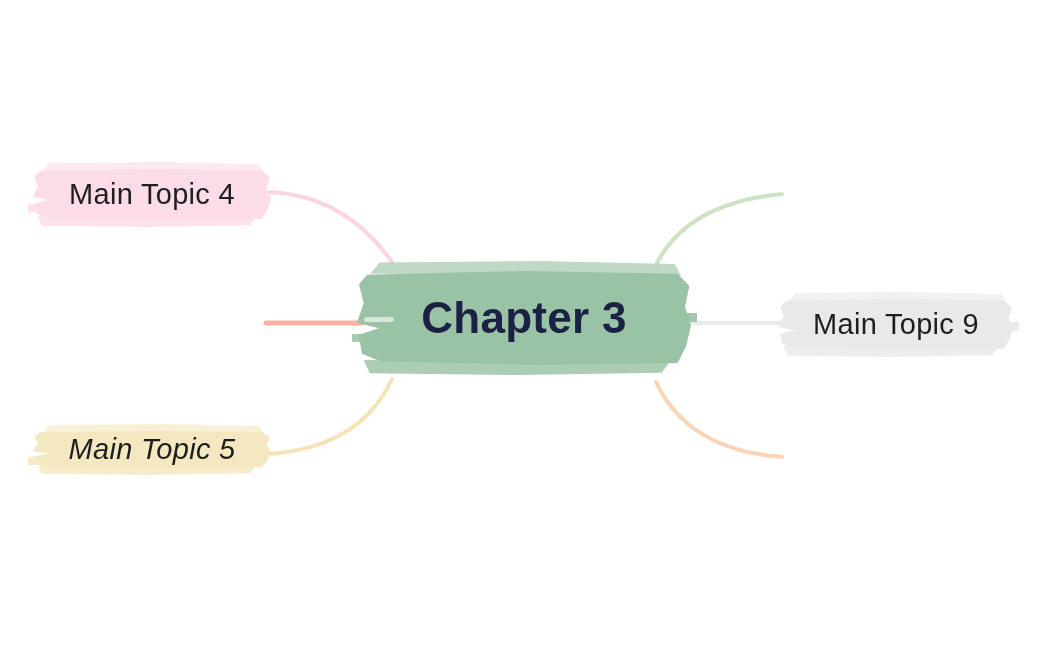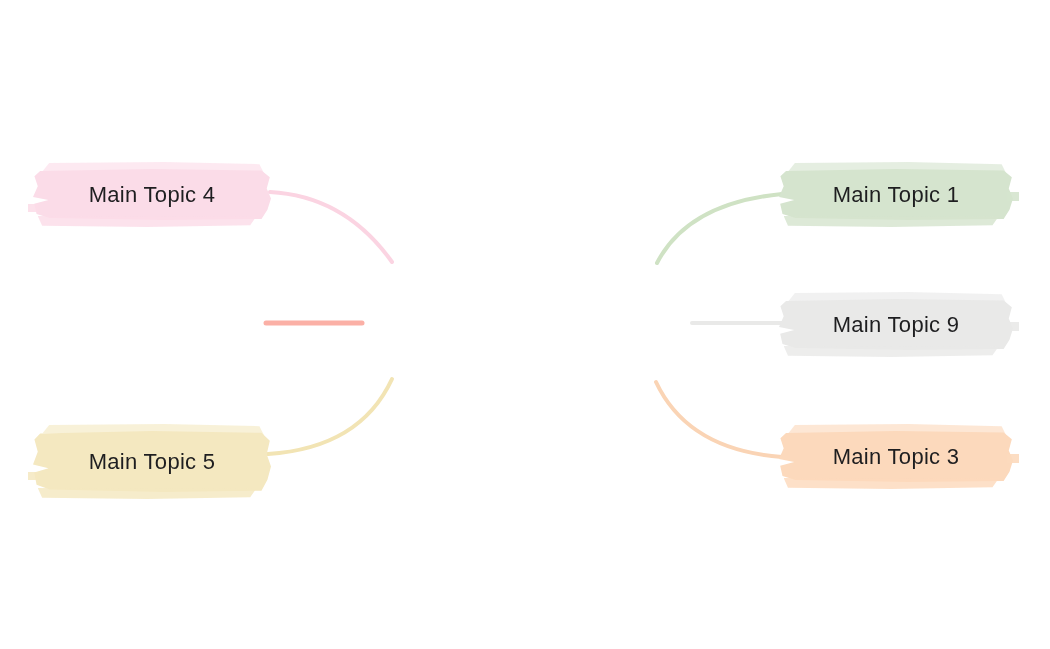--- a/index.html
+++ b/index.html
@@ -75,21 +75,21 @@
     width: 30px; height: 5px;
     background: rgba(255, 255, 255, 0.6);
     border-radius: 3px;
   }
   .node .label {
     position: absolute;
     left: 0; right: 0; top: 0; bottom: 0;
     display: flex;
     align-items: center;
     justify-content: center;
-    font-size: 22px;
+    font-size: 29px;
     font-weight: 500;
     letter-spacing: 0.3px;
     color: var(--topic-text, #1e1e20);
     white-space: nowrap;
     z-index: 3;
   }
 
   
   .node-central { left: 357px; top: 261px; width: 334px; height: 114px; }
   .node-central .brush-main { top: 10px; bottom: 10px; }
@@ -97,74 +97,69 @@
   .node-central .brush-bottom { height: 15px; }
   .node-central .label {
     font-size: 44px;
     font-weight: 600;
     color: var(--central-text, #1b2144);
   }
 
   
   .node-mt4 { left: 33px;  top: 162px; width: 238px; height: 65px; }
   .node-mt7 { left: 33px;  top: 292px; width: 238px; height: 65px; }
-  .node-mt5 { left: 33px;  top: 424px; width: 238px; height: 75px; }
+  .node-mt5 { left: 33px;  top: 424px; width: 238px; height: 51px; font-style: italic; }
   .node-mt1 { left: 779px; top: 162px; width: 234px; height: 65px; }
   .node-mt2 { left: 779px; top: 292px; width: 234px; height: 65px; }
   .node-mt3 { left: 779px; top: 424px; width: 234px; height: 65px; }
 </style>
 </head>
 <body>
 
 <div class="canvas" style="--bg: #ffffff; --topic-text: #1e1e20; --central-text: #1b2144;">
 
   <svg class="connectors" viewBox="0 0 1050 649">
     <path d="M 657 263 Q 688 203 782 194" stroke="#cfe2c4" stroke-width="4"></path>
     <path d="M 692 323 L 783 323" stroke="#e9e9e8" stroke-width="4"></path>
     <path d="M 656 382 Q 688 450 782 457" stroke="#fad4b5" stroke-width="4"></path>
     <path d="M 270 192 Q 345 196 392 262" stroke="#fbd4e2" stroke-width="4"></path>
     <path d="M 266 323 L 362 323" stroke="#fbb0a6" stroke-width="5"></path>
     <path d="M 268 454 Q 360 448 392 379" stroke="#f2e4b4" stroke-width="4"></path>
   </svg>
 
+  <div class="node node-central" style="--c: #9ac2a4;">
+    <span class="brush-top"></span>
+    <span class="brush-main"></span>
+    <span class="brush-bottom"></span>
+    <span class="tick-r"></span>
+    <span class="tick-l"></span>
+    <span class="white-dash"></span>
+    <span class="label">Chapter 3</span>
+  </div>
 
   <div class="node node-mt4" style="--c: #fbdce8;">
     <span class="brush-top"></span>
     <span class="brush-main"></span>
     <span class="brush-bottom"></span>
     <span class="tick-l"></span>
     <span class="label">Main Topic 4</span>
   </div>
 
 
   <div class="node node-mt5" style="--c: #f4e8c0;">
     <span class="brush-top"></span>
     <span class="brush-main"></span>
     <span class="brush-bottom"></span>
     <span class="tick-l"></span>
     <span class="label">Main Topic 5</span>
   </div>
 
-  <div class="node node-mt1" style="--c: #d5e4ce;">
-    <span class="brush-top"></span>
-    <span class="brush-main"></span>
-    <span class="brush-bottom"></span>
-    <span class="tick-r"></span>
-    <span class="label">Main Topic 1</span>
-  </div>
 
   <div class="node node-mt2" style="--c: #e9e9e8;">
     <span class="brush-top"></span>
     <span class="brush-main"></span>
     <span class="brush-bottom"></span>
     <span class="tick-r"></span>
     <span class="label">Main Topic 9</span>
   </div>
 
-  <div class="node node-mt3" style="--c: #fcd9bc;">
-    <span class="brush-top"></span>
-    <span class="brush-main"></span>
-    <span class="brush-bottom"></span>
-    <span class="tick-r"></span>
-    <span class="label">Main Topic 3</span>
-  </div>
 
 </div>
 
 </body></html>

